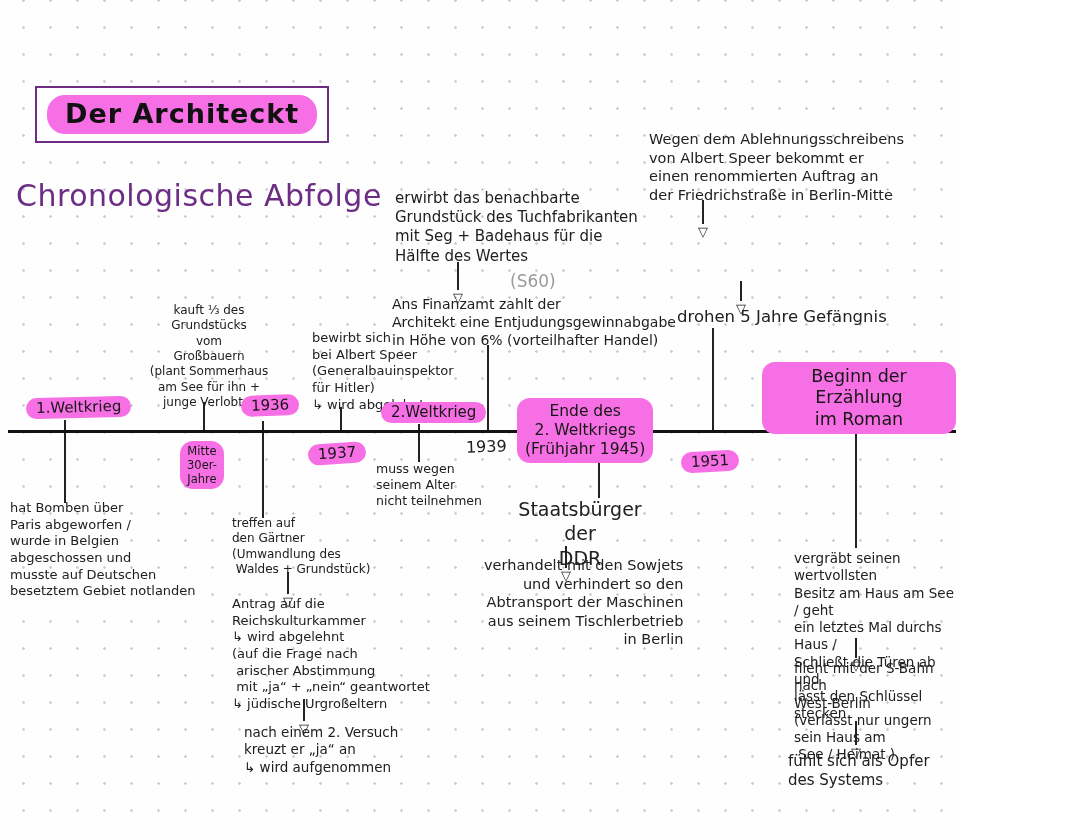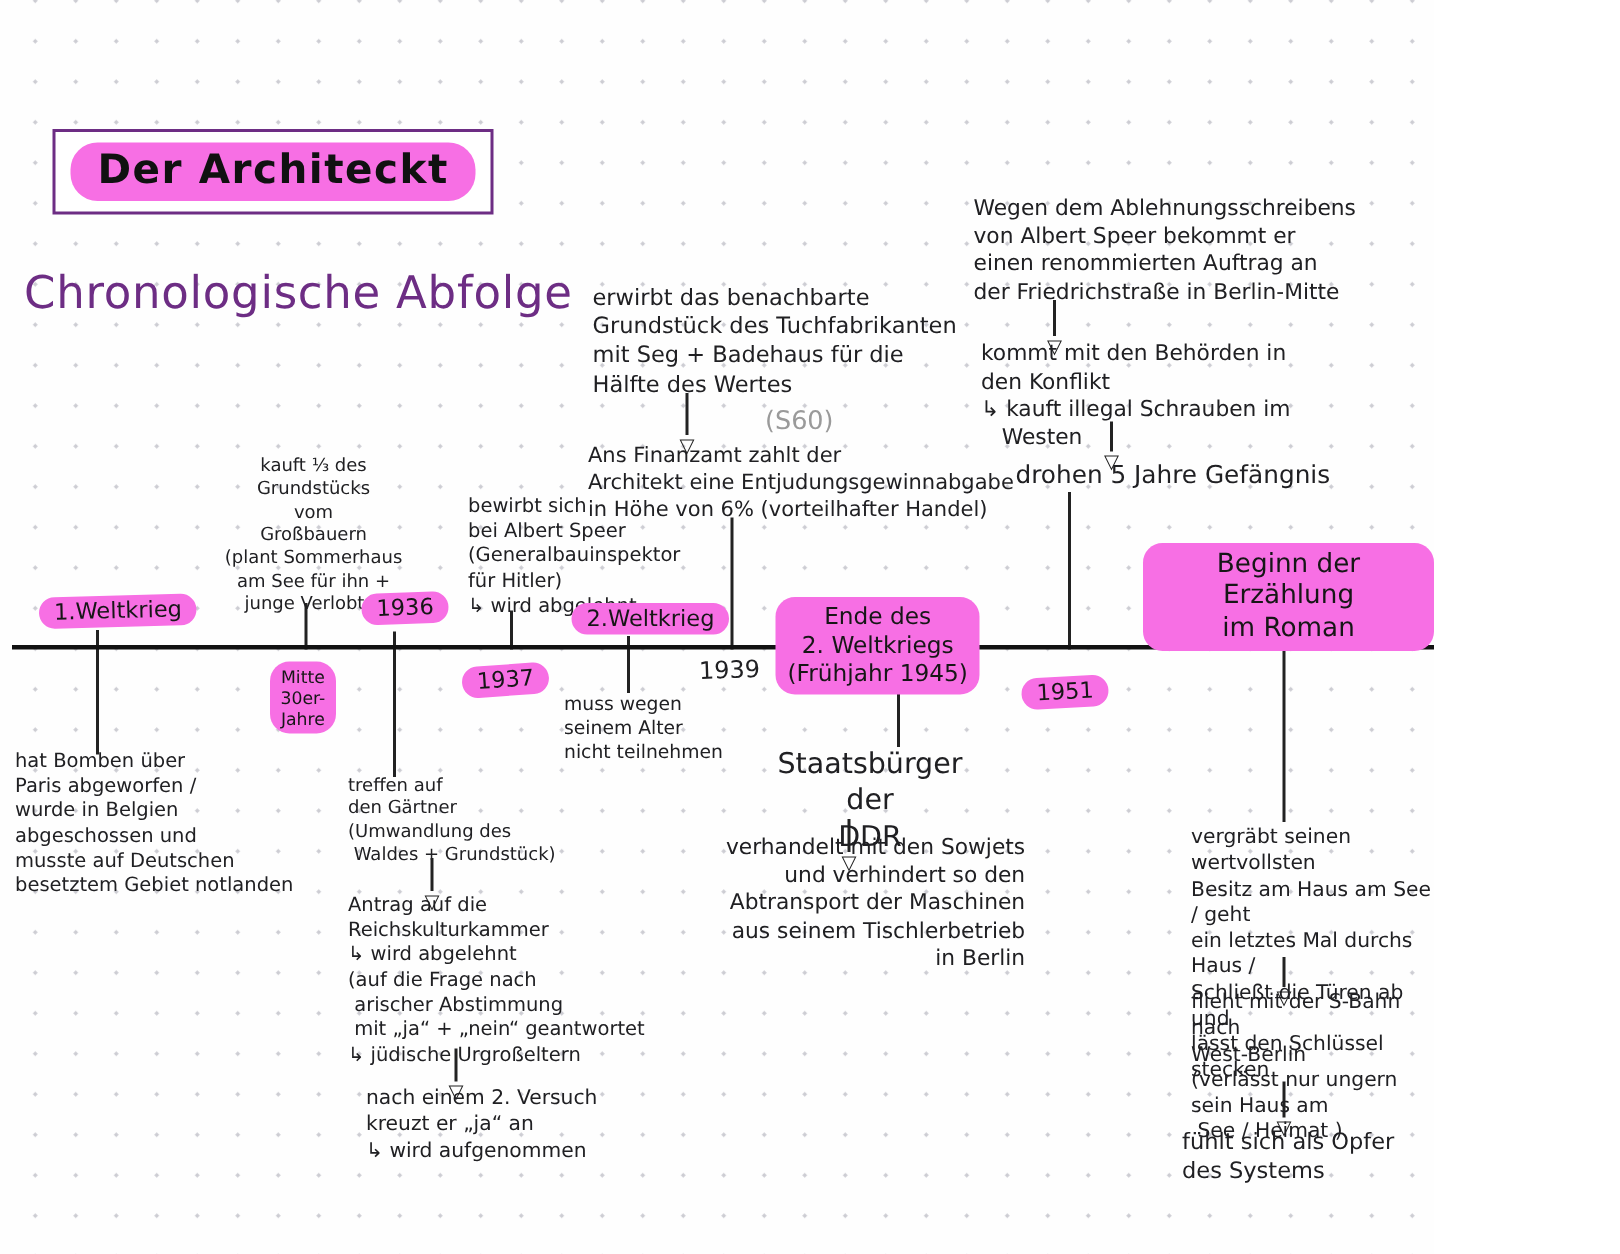--- a/index.html
+++ b/index.html
@@ -152,24 +152,20 @@
 mit Seg + Badehaus für die
 Hälfte des Wertes</div>
   <div class="note gray" style="left:510px;top:251px;font-size:17px;">(S60)</div>
   <div class="note" style="left:392px;top:296px;font-size:14px;">Ans Finanzamt zahlt der
 Architekt eine Entjudungsgewinnabgabe
 in Höhe von 6% (vorteilhafter Handel)</div>
   <div class="note" style="left:649px;top:130px;font-size:14.5px;">Wegen dem Ablehnungsschreibens
 von Albert Speer bekommt er
 einen renommierten Auftrag an
 der Friedrichstraße in Berlin-Mitte</div>
-  <div class="note" style="left:654px;top:227px;font-size:14.5px;">kommt mit den Behörden in
-den Konflikt
-↳ kauft illegal Schrauben im
-&nbsp;&nbsp;&nbsp;Westen</div>
   <div class="note" style="left:677px;top:306px;font-size:16.5px;">drohen 5 Jahre Gefängnis</div>
 
   <div class="note" style="left:10px;top:500px;font-size:13px;">hat Bomben über
 Paris abgeworfen /
 wurde in Belgien
 abgeschossen und
 musste auf Deutschen
 besetztem Gebiet notlanden</div>
   <div class="note" style="left:376px;top:461px;font-size:12.5px;">muss wegen
 seinem Alter

